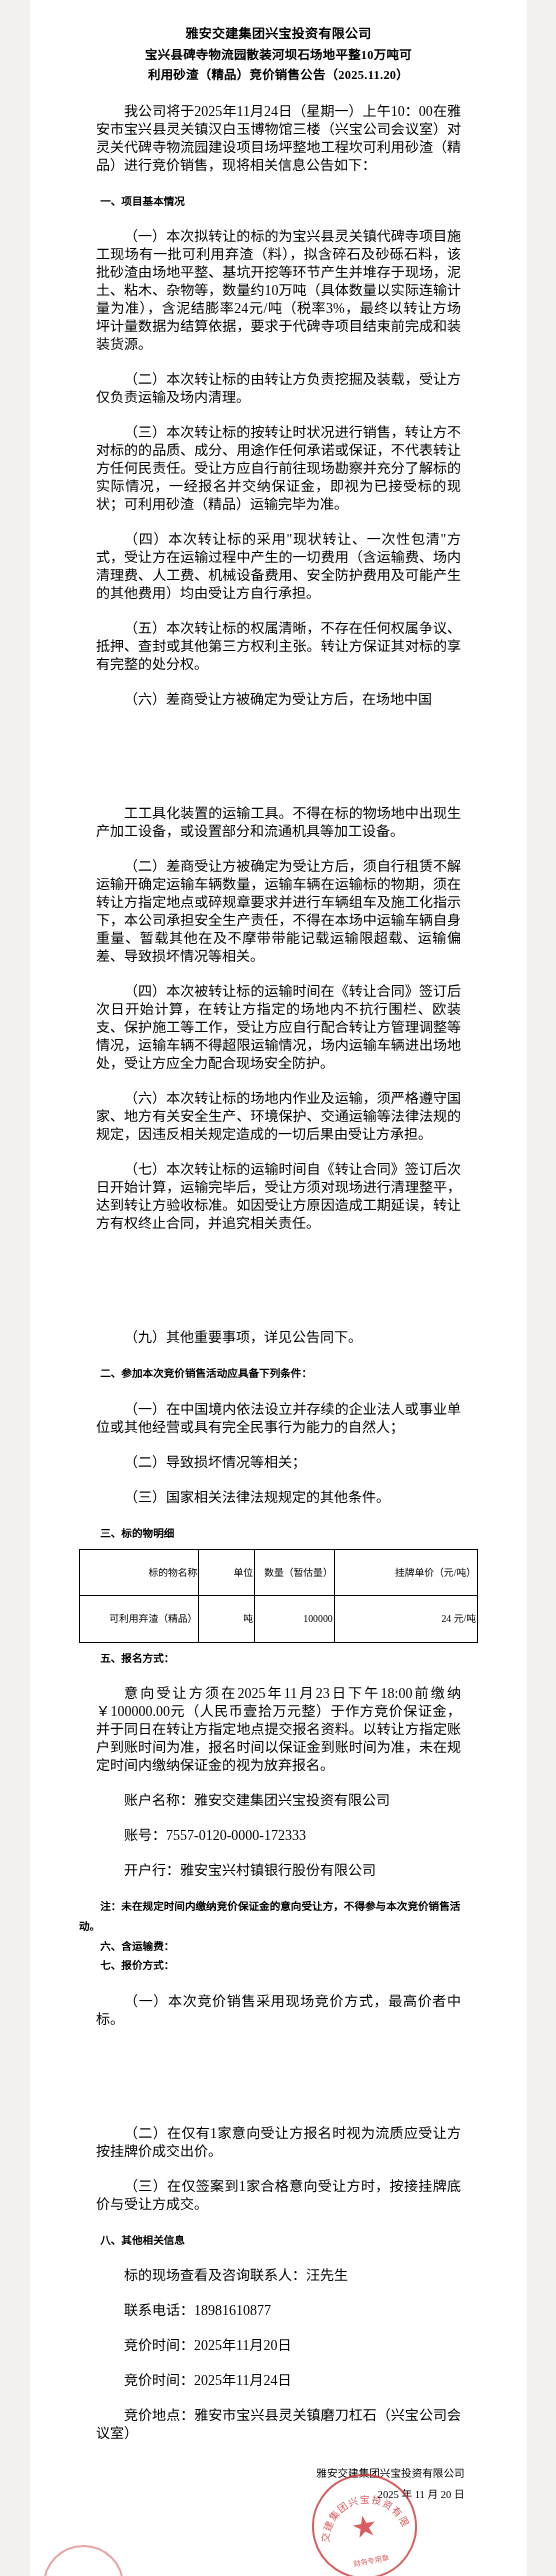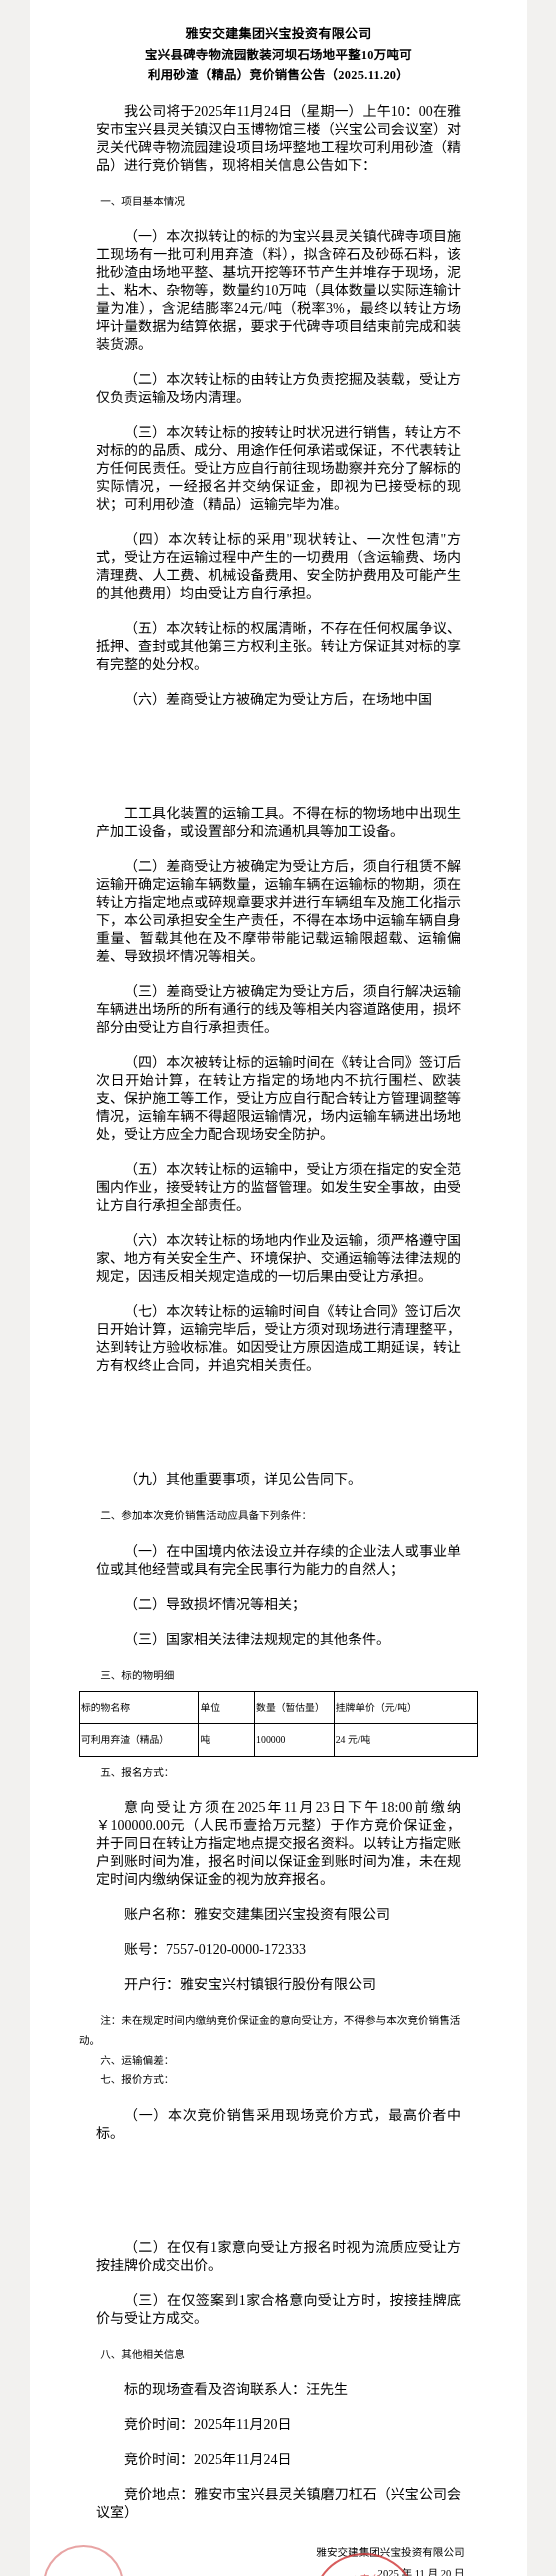--- a/index.html
+++ b/index.html
@@ -49,37 +49,37 @@
     line-height: 18px;
     text-align: justify;
     text-justify: inter-ideograph;
     color: #000;
     margin: 17px;
     text-indent: 2em;
   }
   .heading {
     font-size: 10.6px;
     line-height: 19.6px;
-    font-weight: normal;
+    font-weight: bold;
     color: #000;
     margin: 0;
     text-indent: 2em;
   }
   .spacer-xl { height: 62px; }
 
   table.goods {
     border-collapse: collapse;
     width: 100%;
     margin: 5.2px 0 6.2px 0;
     font-size: 9.8px;
   }
   table.goods th, table.goods td {
     border: 0.5px solid #000;
-    text-align: left;
-    padding: 9px 1px;
+    text-align: right;
+    padding: 16px 1px;
     line-height: 13.4px;
     font-weight: normal;
     color: #000;
   }
   table.goods th {
     font-weight: normal;
   }
   .tbl-c1 { width: 30%; }
   .tbl-c2 { width: 14%; }
   .tbl-c3 { width: 20%; }
@@ -167,23 +167,21 @@
     <p class="para">（二）本次转让标的由转让方负责挖掘及装载，受让方仅负责运输及场内清理。</p>
     <p class="para">（三）本次转让标的按转让时状况进行销售，转让方不对标的的品质、成分、用途作任何承诺或保证，不代表转让方任何民责任。受让方应自行前往现场勘察并充分了解标的实际情况，一经报名并交纳保证金，即视为已接受标的现状；可利用砂渣（精品）运输完毕为准。</p>
     <p class="para">（四）本次转让标的采用"现状转让、一次性包清"方式，受让方在运输过程中产生的一切费用（含运输费、场内清理费、人工费、机械设备费用、安全防护费用及可能产生的其他费用）均由受让方自行承担。</p>
     <p class="para">（五）本次转让标的权属清晰，不存在任何权属争议、抵押、查封或其他第三方权利主张。转让方保证其对标的享有完整的处分权。</p>
     <p class="para">（六）差商受让方被确定为受让方后，在场地中国</p>
 
     <div class="spacer-xl"></div>
 
     <p class="para">工工具化装置的运输工具。不得在标的物场地中出现生产加工设备，或设置部分和流通机具等加工设备。</p>
     <p class="para">（二）差商受让方被确定为受让方后，须自行租赁不解运输开确定运输车辆数量，运输车辆在运输标的物期，须在转让方指定地点或碎规章要求并进行车辆组车及施工化指示下，本公司承担安全生产责任，不得在本场中运输车辆自身重量、暂载其他在及不摩带带能记载运输限超载、运输偏差、导致损坏情况等相关。</p>
-    <p class="para">（三）差商受让方被确定为受让方后，须自行解决运输车辆进出场所的所有通行的线及等相关内容道路使用，损坏部分由受让方自行承担责任。</p>
     <p class="para">（四）本次被转让标的运输时间在《转让合同》签订后次日开始计算，在转让方指定的场地内不抗行围栏、欧装支、保护施工等工作，受让方应自行配合转让方管理调整等情况，运输车辆不得超限运输情况，场内运输车辆进出场地处，受让方应全力配合现场安全防护。</p>
-    <p class="para">（五）本次转让标的运输中，受让方须在指定的安全范围内作业，接受转让方的监督管理。如发生安全事故，由受让方自行承担全部责任。</p>
     <p class="para">（六）本次转让标的场地内作业及运输，须严格遵守国家、地方有关安全生产、环境保护、交通运输等法律法规的规定，因违反相关规定造成的一切后果由受让方承担。</p>
     <p class="para">（七）本次转让标的运输时间自《转让合同》签订后次日开始计算，运输完毕后，受让方须对现场进行清理整平，达到转让方验收标准。如因受让方原因造成工期延误，转让方有权终止合同，并追究相关责任。</p>
 
     <div class="spacer-xl"></div>
 
     <p class="para">（九）其他重要事项，详见公告同下。</p>
 
     <p class="heading">二、参加本次竞价销售活动应具备下列条件：</p>
     <p class="para">（一）在中国境内依法设立并存续的企业法人或事业单位或其他经营或具有完全民事行为能力的自然人；</p>
     <p class="para">（二）导致损坏情况等相关；</p>
@@ -210,32 +208,33 @@
       </tbody>
     </table>
 
     <p class="heading">五、报名方式：</p>
     <p class="para">意向受让方须在2025年11月23日下午18:00前缴纳￥100000.00元（人民币壹拾万元整）于作方竞价保证金，并于同日在转让方指定地点提交报名资料。以转让方指定账户到账时间为准，报名时间以保证金到账时间为准，未在规定时间内缴纳保证金的视为放弃报名。</p>
     <p class="para">账户名称：雅安交建集团兴宝投资有限公司</p>
     <p class="para">账号：7557-0120-0000-172333</p>
     <p class="para">开户行：雅安宝兴村镇银行股份有限公司</p>
     <p class="heading">注：未在规定时间内缴纳竞价保证金的意向受让方，不得参与本次竞价销售活动。</p>
 
-    <p class="heading">六、运输偏差：</p>
+    <p class="heading">六、含运输费：</p>
 
     <p class="heading">七、报价方式：</p>
     <p class="para">（一）本次竞价销售采用现场竞价方式，最高价者中标。</p>
 
     <div class="spacer-xl"></div>
 
     <p class="para">（二）在仅有1家意向受让方报名时视为流质应受让方按挂牌价成交出价。</p>
     <p class="para">（三）在仅签案到1家合格意向受让方时，按接挂牌底价与受让方成交。</p>
 
     <p class="heading">八、其他相关信息</p>
     <p class="para">标的现场查看及咨询联系人：汪先生</p>
+    <p class="para">联系电话：18981610877</p>
     <p class="para">竞价时间：2025年11月20日</p>
     <p class="para">竞价时间：2025年11月24日</p>
     <p class="para">竞价地点：雅安市宝兴县灵关镇磨刀杠石（兴宝公司会议室）</p>
 
     <div class="sign-area">
       <div class="sign-text">雅安交建集团兴宝投资有限公司</div>
       <div class="sign-text">2025 年 11 月 20 日</div>
       <div class="stamp">
         <svg class="arc" viewBox="0 0 196 196">
           <defs>

